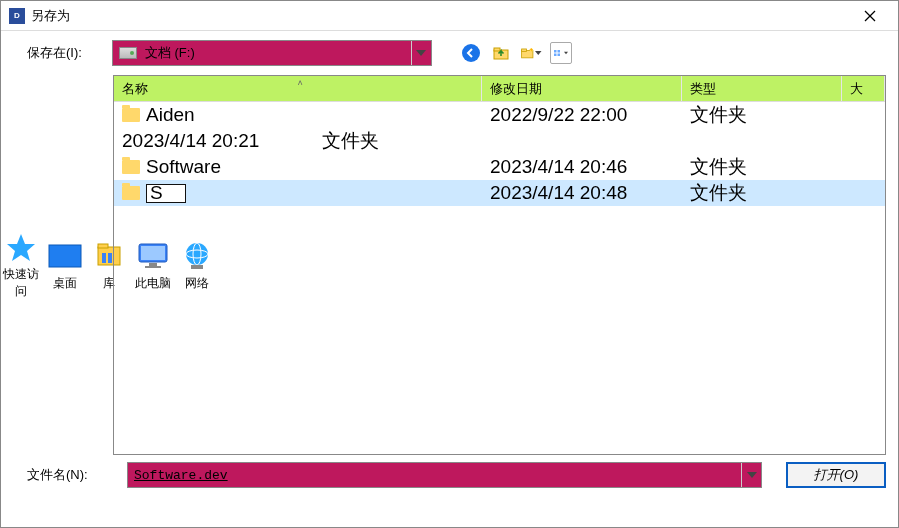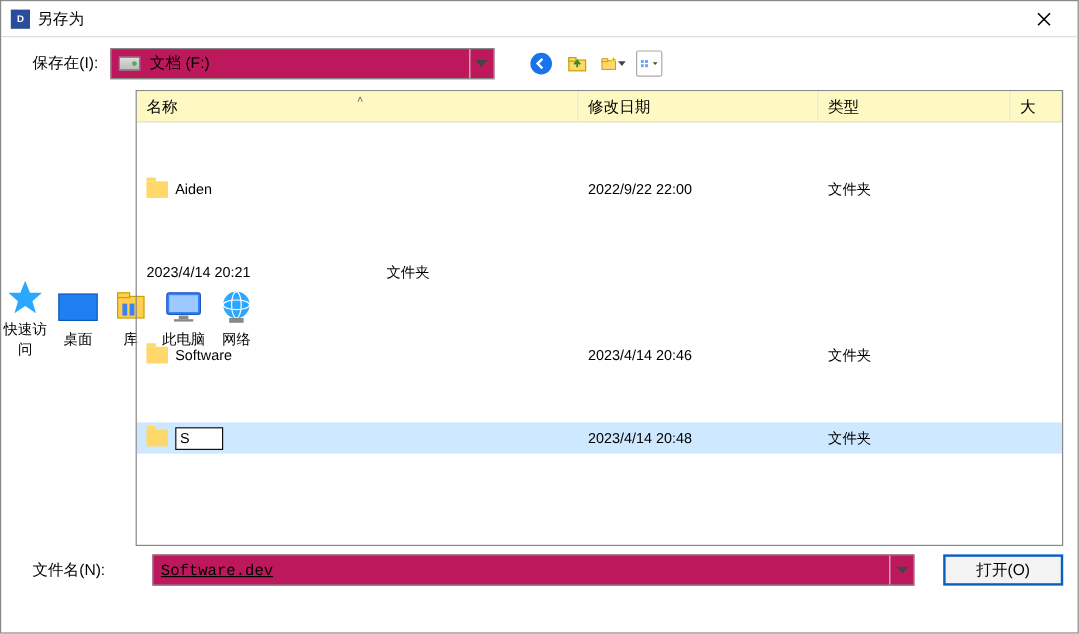--- a/index.html
+++ b/index.html
@@ -37,21 +37,21 @@
     font-size: 15px;
     cursor: pointer;
   }
   .toprow {
     height: 44px;
     display: flex;
     align-items: center;
     padding: 0 12px 0 26px;
     gap: 10px;
   }
-  .toprow label { margin-right: 0; }
+  .toprow label { margin-right: 20px; }
   .combo {
     display: flex;
     align-items: center;
     border: 1px solid #888;
     height: 26px;
     background: #be185d;
   }
   .combo.lookin { width: 320px; }
   .combo .drive-icon {
     width: 18px; height: 12px;
@@ -97,44 +97,43 @@
     margin-right:12px;
     display:flex;
     flex-direction:column;
     overflow:hidden;
   }
   .cols {
     display:flex;
     height:26px;
     align-items:center;
     border-bottom:1px solid #ddd;
-    background:#fef9c3;
+    background:#bef264;
     font-size:13px;
     user-select:none;
   }
   .cols > div {
     padding:0 8px;
     border-right:1px solid #e5e5e5;
     height:100%;
     display:flex;align-items:center;
     cursor:pointer;
   }
   .col-name { width:368px; position:relative;}
   .col-name .sort { position:absolute; left:50%; top:2px; font-size:9px; color:#666;}
   .col-date { width:200px; }
   .col-type { width:160px; }
   .col-size { flex:1; }
   .rows { flex:1; overflow:auto; }
   .row {
     display:flex;
     height:26px;
     align-items:center;
-    font-size:12px;
+    font-size:19px;
     cursor:default;
-    margin-top:43px;
   }
   .row.selected { background:#cde8ff; }
   .row .c-name { width:368px; padding-left:8px; display:flex;align-items:center;gap:6px;}
   .row .c-date { width:200px; padding-left:8px;}
   .row .c-type { width:160px; padding-left:8px;}
   .row .c-size { flex:1; padding-left:8px;}
   .folder-icon {
     width:18px;height:14px;
     background:#ffd86b;
     border-radius:1px;
@@ -167,20 +166,21 @@
   .brow .combo .seltext{
     flex:1; padding:0 6px; font-family:"Consolas","Courier New",monospace;
   }
   .btn {
     width:100px; height:26px;
     border:1px solid #888;
     background:#f3f3f3;
     display:flex;align-items:center;justify-content:center;
     cursor:pointer;
     margin-left:14px;
+    font-style:italic;
   }
   .btn.default { border:2px solid #0a5ec2; }
   svg { display:block; }
 </style>
 </head>
 <body>
 
 <div class="titlebar">
   <span class="app-icon">D</span>
   <span class="title">另存为</span>

